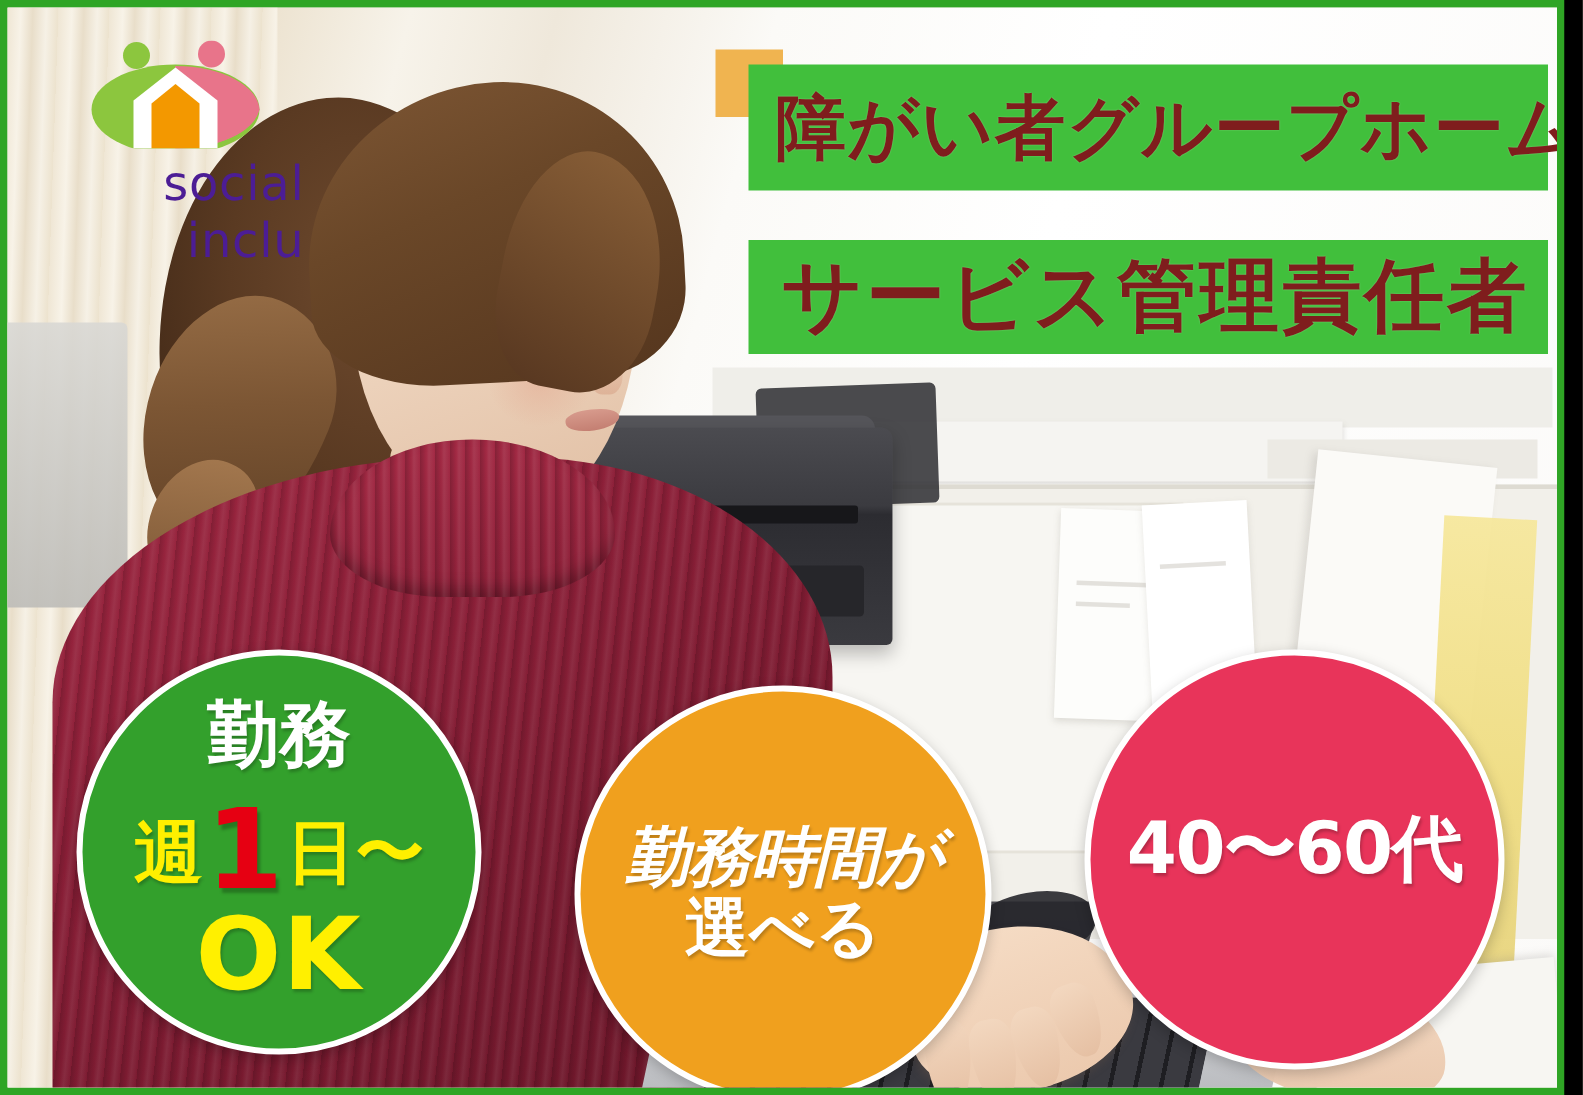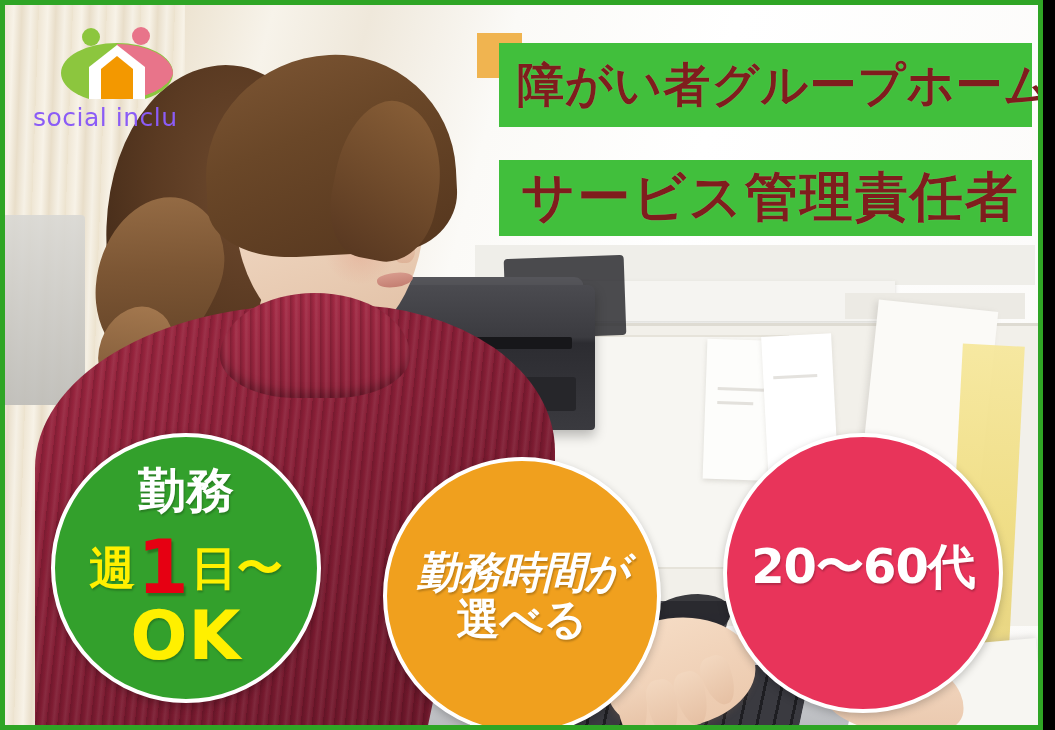--- a/index.html
+++ b/index.html
@@ -119,22 +119,22 @@
     background:linear-gradient(170deg,#f5dbc4,#e8c4a8);border-radius:50% 50% 44% 56%/60% 60% 40% 40%;
     transform:rotate(8deg);opacity:.96;}
   .mouse{position:absolute;left:640px;top:590px;width:86px;height:44px;background:#26262b;
          border-radius:50% 50% 46% 46%;transform:rotate(-10deg);opacity:.9;}
   .doc-white{position:absolute;left:870px;top:640px;width:165px;height:90px;background:#f7f6f2;
              transform:rotate(-5deg);box-shadow:0 -2px 6px rgba(140,136,126,.25);}
 
   
   .logo{position:absolute;left:28px;top:22px;width:170px;height:110px;}
   .logo-mark{position:relative;width:120px;height:72px;margin-left:24px;}
-  .logo-text{position:absolute;left:0;top:76px;width:170px;text-align:left;
-    color:#8b5cf6;font-size:25px;font-weight:400;letter-spacing:.5px;
+  .logo-text{position:absolute;left:0;top:76px;width:170px;text-align:right;
+    color:#4c1d95;font-size:32px;font-weight:400;letter-spacing:.5px;
     font-family:"DejaVu Sans",sans-serif;}
 
   
   .orange-sq{position:absolute;left:472px;top:28px;width:45px;height:45px;background:#f0b450;}
   .banner{position:absolute;background:#41bf3c;display:flex;align-items:center;}
   .banner1{left:494px;top:38px;width:533px;height:84px;}
   .banner2{left:494px;top:155px;width:533px;height:76px;}
   .banner-txt{color:#7f1d1d;font-weight:700;white-space:nowrap;
     font-family:Liberation Mono, monospace;
     text-shadow:0 0 1px rgba(255,255,255,.4);}
@@ -265,20 +265,20 @@
         </div>
         <div class="l-yellow g-line3">OK</div>
       </div>
 
       <div class="circle c-orange">
         <div class="l-white o-line1">勤務時間が</div>
         <div class="l-white o-line2">選べる</div>
       </div>
 
       <div class="circle c-pink">
-        <div class="l-white p-line1">20〜60代</div>
+        <div class="l-white p-line1">40〜60代</div>
       </div>
 
     </div>
   </div>
 
   <div class="black-gutter"></div>
 </div>
 
 </body></html>

